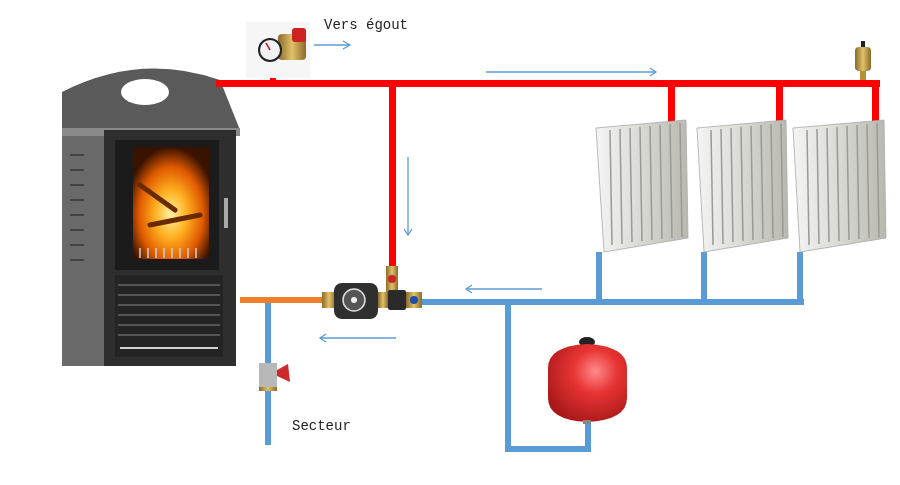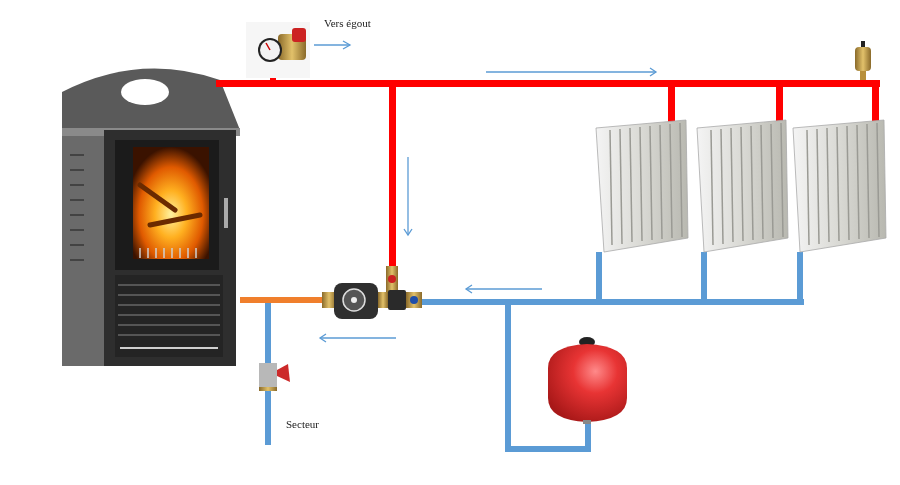--- a/index.html
+++ b/index.html
@@ -1,18 +1,18 @@
 <!DOCTYPE html>
 <html><head>
 <meta charset="utf-8">
 <style>
   html, body { margin:0; padding:0; background:#ffffff; }
   body { width:900px; height:485px; position:relative; overflow:hidden; font-family:"DejaVu Sans", sans-serif; }
   #diagram { position:absolute; left:0; top:0; width:900px; height:485px; }
-  .label { position:absolute; font-family:Liberation Serif, serif; font-size:11px; color:#222; white-space:nowrap; }
+  .label { position:absolute; font-family:Liberation Mono, monospace; font-size:14px; color:#222; white-space:nowrap; }
 </style>
 </head>
 <body>
 
 <svg id="diagram" viewBox="0 0 900 485" xmlns="http://www.w3.org/2000/svg">
   <defs>
     <linearGradient id="radGrad" x1="0" x2="1" y1="0" y2="0">
       <stop offset="0" stop-color="#f4f4f4"></stop>
       <stop offset="0.5" stop-color="#d9d9d4"></stop>
       <stop offset="1" stop-color="#b8b8b0"></stop>
@@ -200,13 +200,13 @@
       <polyline points="472,285 466,289 472,293"></polyline>
     </g>
     <g>
       <line x1="320" y1="338" x2="396" y2="338"></line>
       <polyline points="326,334 320,338 326,342"></polyline>
     </g>
   </g>
 </svg>
 
 <div class="label" style="left:324px; top:17px;">Vers égout</div>
-<div class="label" style="left:286px; top:418px;">Secteur</div>
+<div class="label" style="left:292px; top:418px;">Secteur</div>
 
 </body></html>

